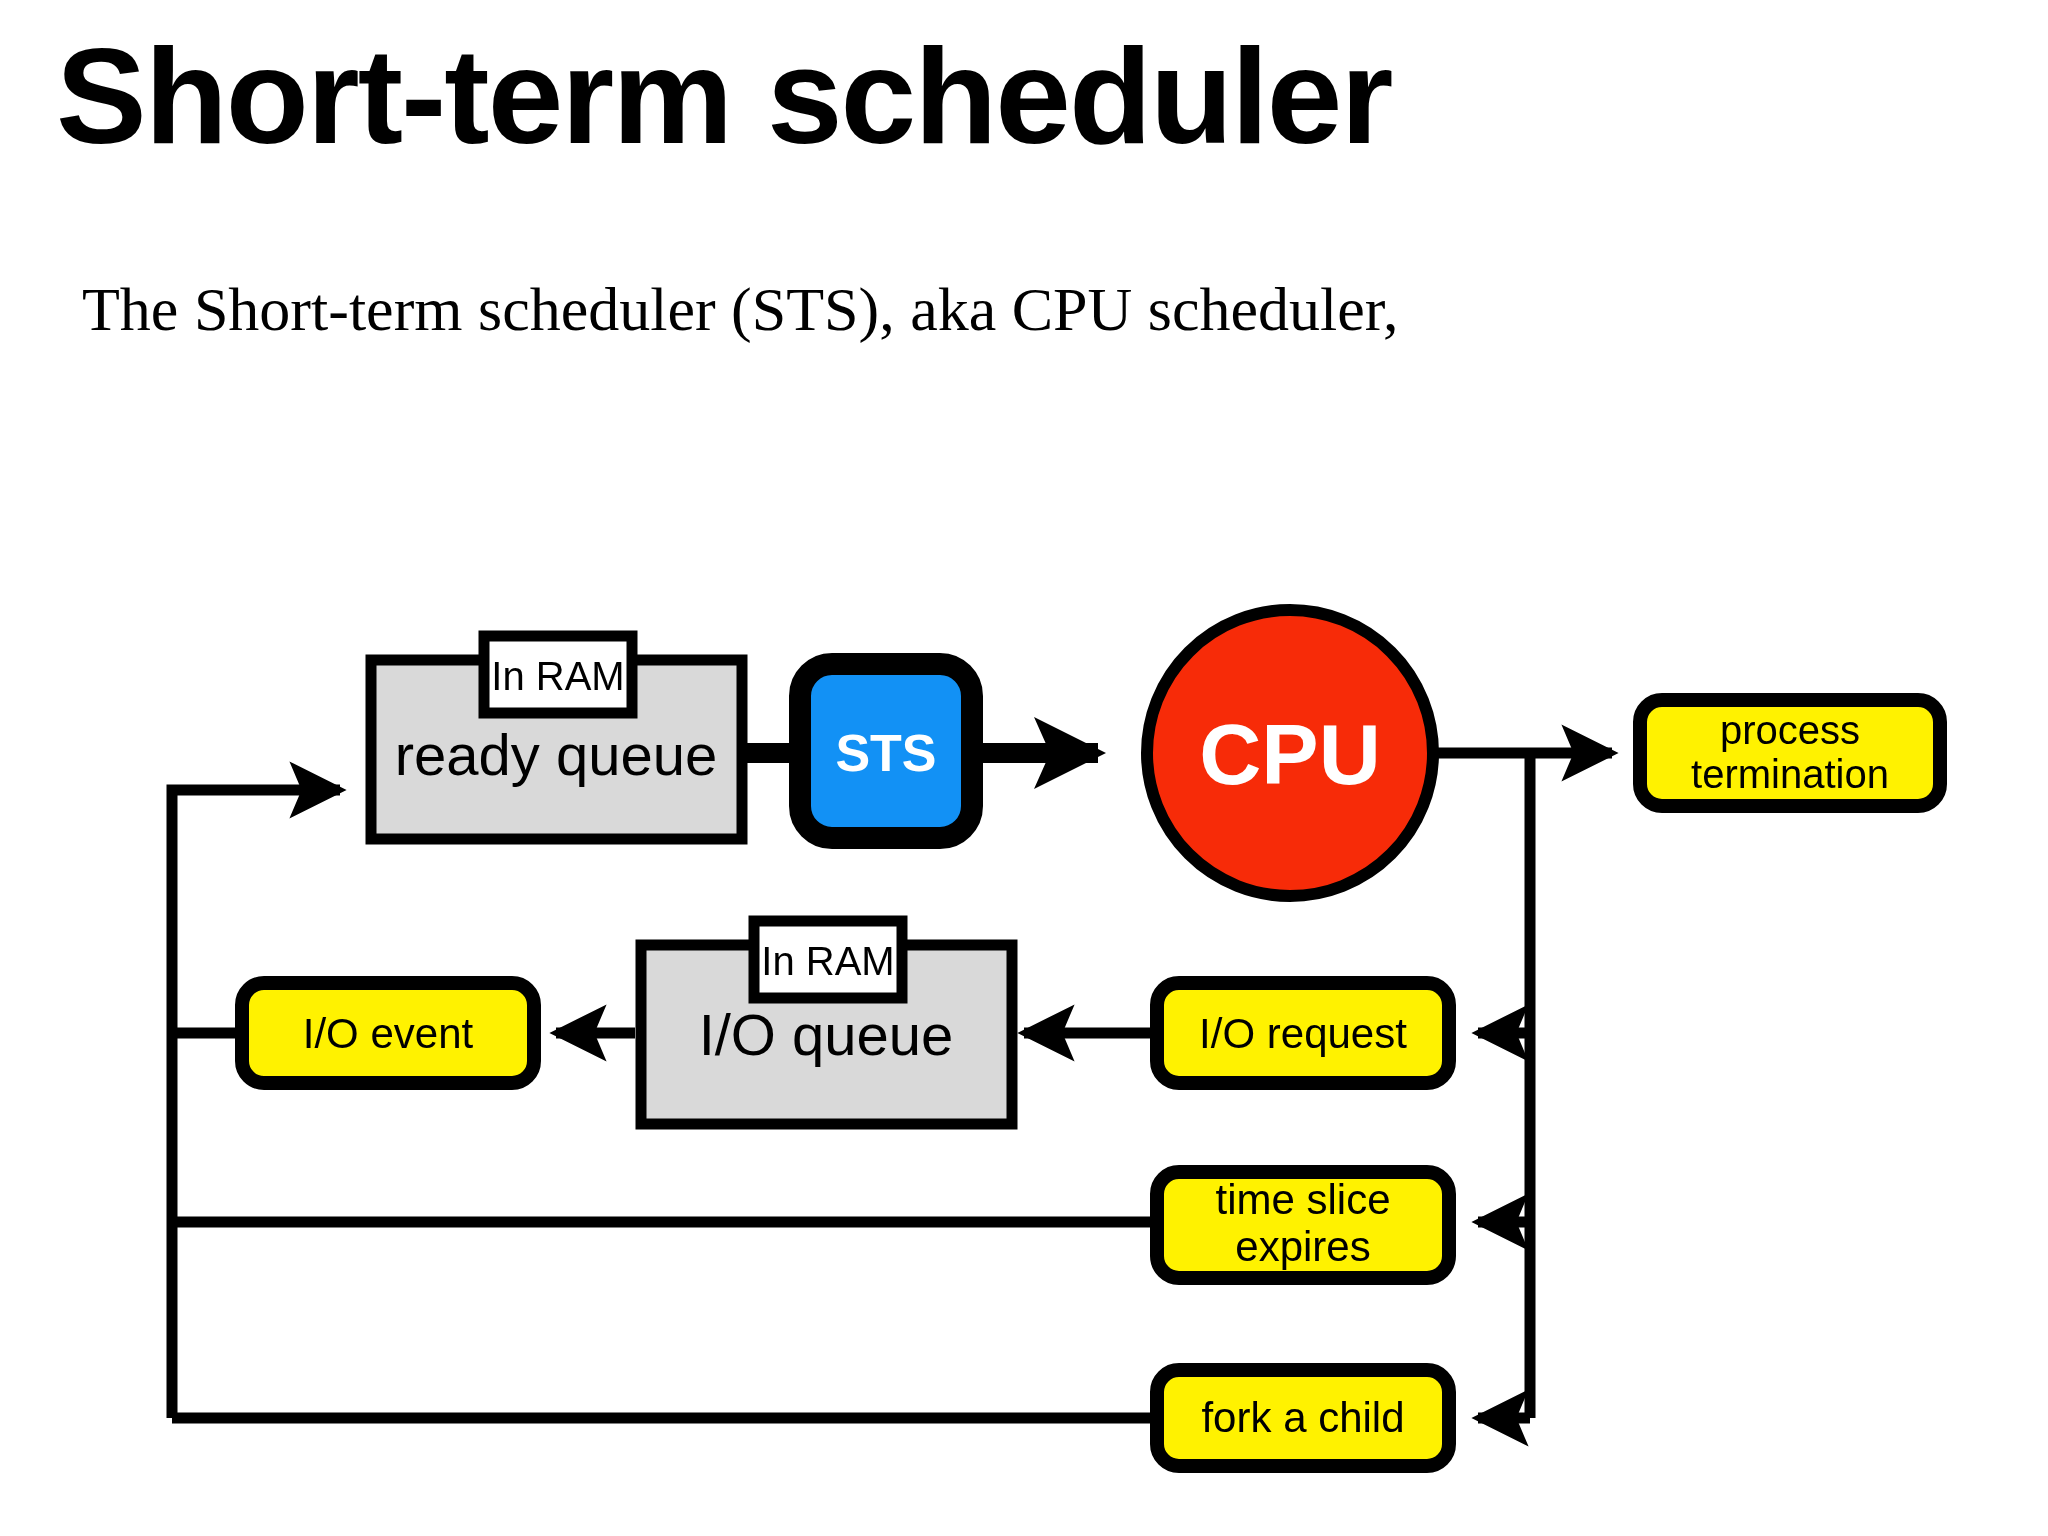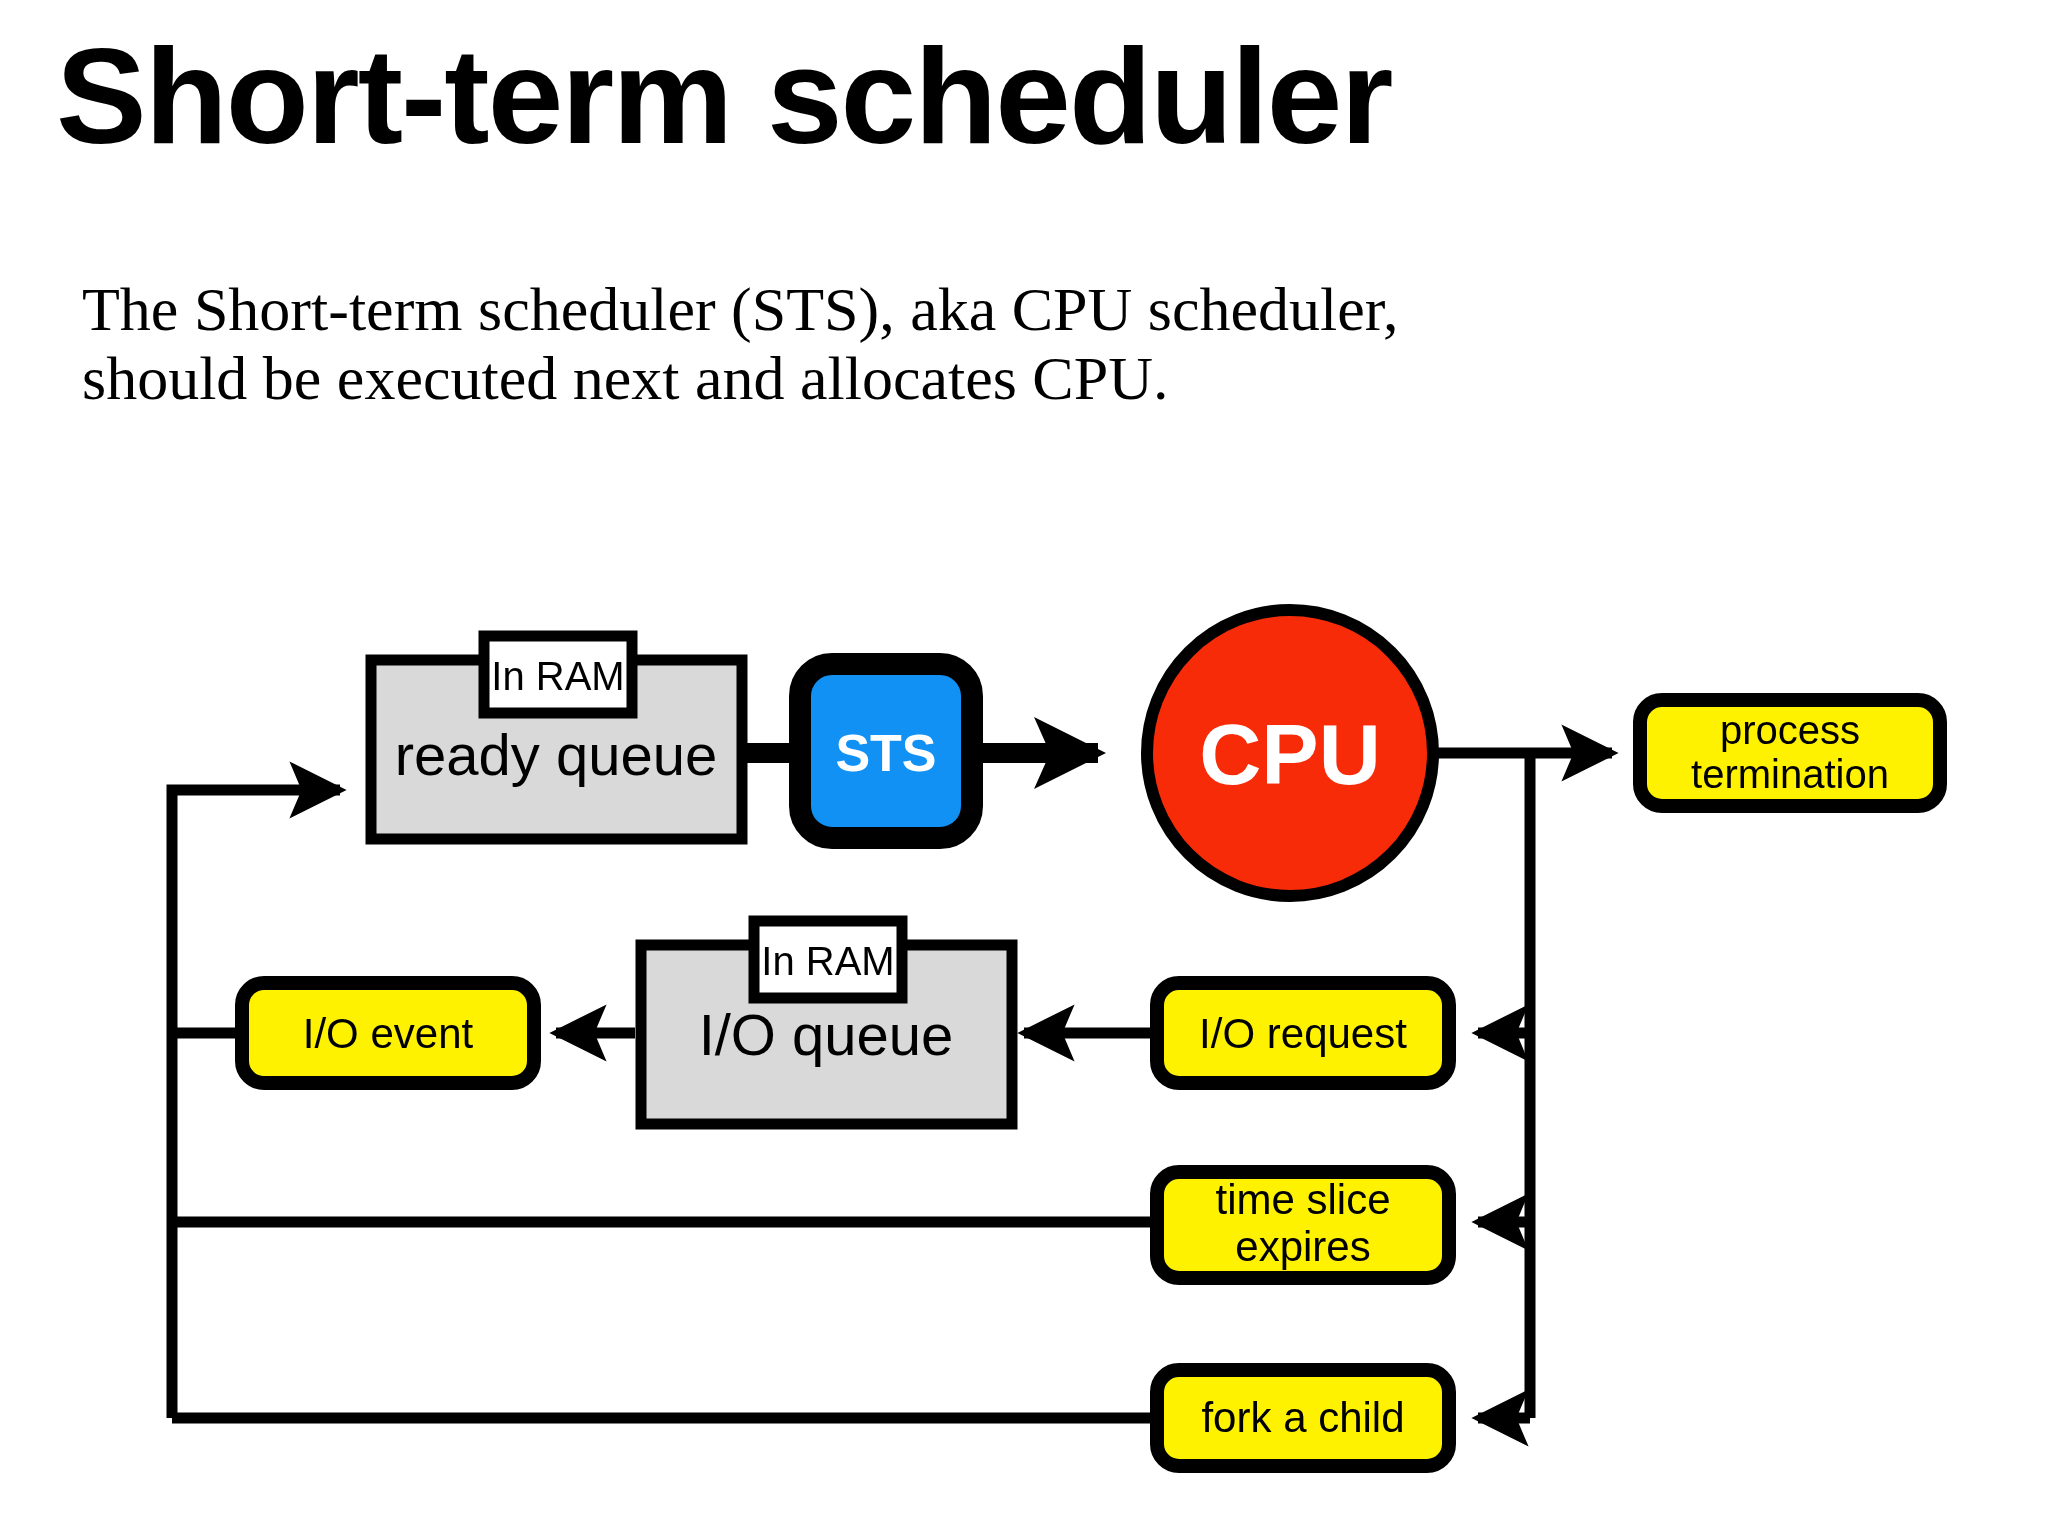--- a/index.html
+++ b/index.html
@@ -122,21 +122,20 @@
 </style>
 </head>
 <body>
 
 <div class="slide">
 
   <div class="slide-title">Short-term scheduler</div>
 
   <div class="slide-body">
     <div>The Short-term scheduler (STS), aka CPU scheduler,</div>
-    <div>should be executed next and allocates CPU.</div>
   </div>
 
   <div class="diagram-wrap">
     <svg class="diagram" viewBox="0 0 2048 1536" xmlns="http://www.w3.org/2000/svg">
       <defs>
         <marker id="arrowhead" markerWidth="5.2" markerHeight="5.2" refX="4.6" refY="2.6" orient="auto" markerUnits="strokeWidth">
           <path d="M 0 0 L 5.2 2.6 L 0 5.2 L 1.1 2.6 z" fill="#000000"></path>
         </marker>
         <marker id="arrowhead-thick" markerWidth="3.6" markerHeight="3.6" refX="3.2" refY="1.8" orient="auto" markerUnits="strokeWidth">
           <path d="M 0 0 L 3.6 1.8 L 0 3.6 L 0.8 1.8 z" fill="#000000"></path>

